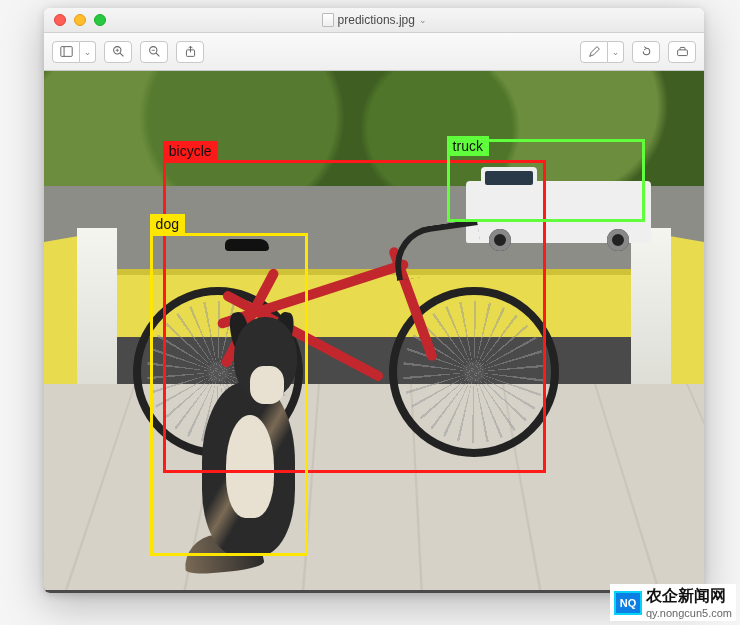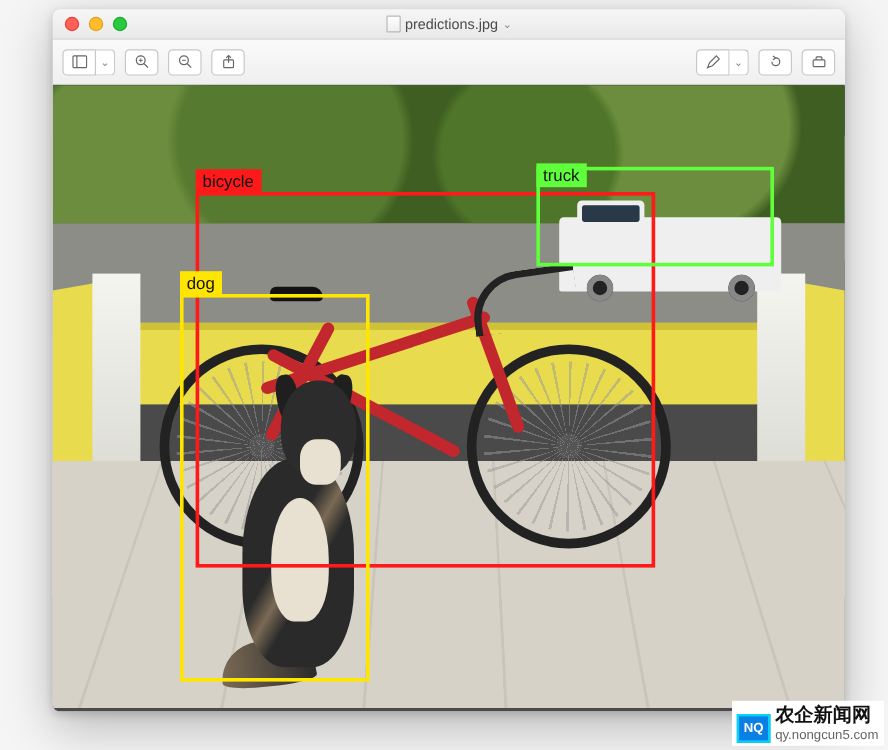--- a/index.html
+++ b/index.html
@@ -204,28 +204,28 @@
     transform:rotate(-6deg);}
   
   .det-box{position:absolute; border-width:3px; border-style:solid;}
   .det-label{
     position:absolute; top:-22px; left:-3px;
     padding:2px 6px; font-size:14px; font-weight:500;
     color:#111;
   }
   .box-bicycle{border-color:#ff1a1a;}
   .box-bicycle .det-label{background:#ff1a1a;}
-  .box-dog{border-color:#ffe600;margin-top:12px;}
+  .box-dog{border-color:#ffe600;}
   .box-dog .det-label{background:#ffe600;}
   .box-truck{border-color:#5fff3c;}
   .box-truck .det-label{background:#5fff3c;margin-top:16px;}
   
   .watermark{
     position:absolute; right:4px; bottom:4px;
-    display:flex; align-items:flex-end; gap:4px;
+    display:flex; align-items:center; gap:4px;
     background:#fff; padding:2px 4px;
     font-size:12px;
   }
   .wm-logo{width:28px;height:24px;background:#0b7fe3;border:2px solid #06d3f7;
     position:relative; color:#fff; font-weight:bold;
     display:flex;align-items:center;justify-content:center;font-size:11px;}
   .wm-cn{font-size:16px; font-weight:600; color:#111;}
   .wm-url{font-size:11px; color:#666;}
   .chevron-down{font-size:9px;color:#888;}
 </style>

